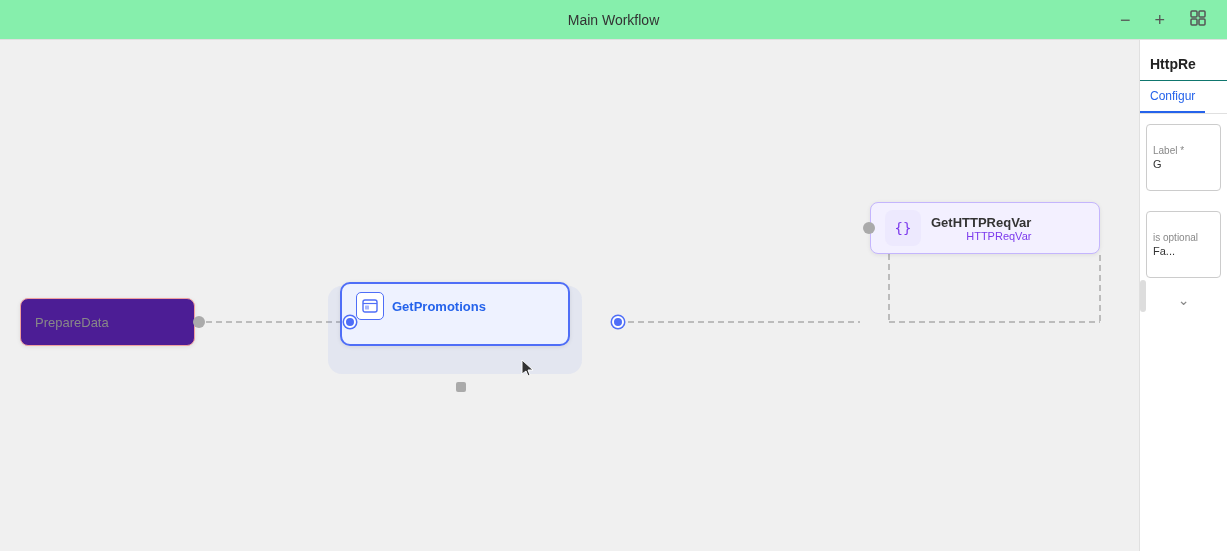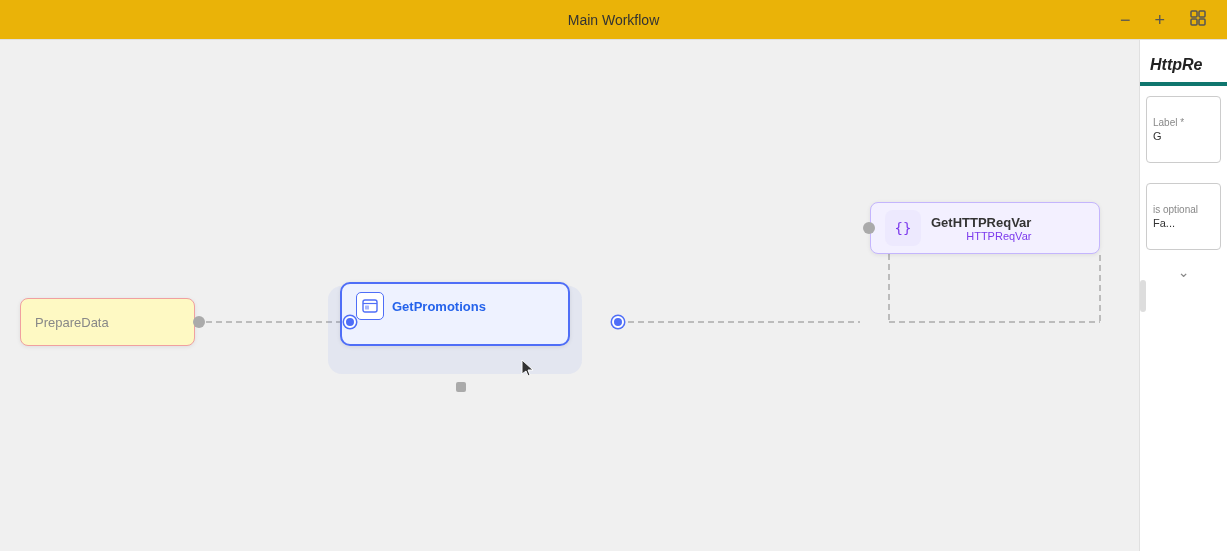--- a/index.html
+++ b/index.html
@@ -8,21 +8,21 @@
       background: #f5f5f5;
       width: 1227px;
       height: 551px;
       overflow: hidden;
       position: relative;
     }
 
     
     .title-bar {
       height: 40px;
-      background: #eab308;
+      background: #86efac;
       border-bottom: 1px solid #e0e0e0;
       display: flex;
       align-items: center;
       justify-content: center;
       position: relative;
       z-index: 10;
     }
     .title-bar-title {
       font-size: 14px;
       color: #333;
@@ -63,25 +63,24 @@
     .right-panel {
       width: 88px;
       background: #fff;
       border-left: 1px solid #e0e0e0;
       display: flex;
       flex-direction: column;
       position: relative;
     }
     .right-panel-header {
       padding: 16px 10px 8px;
-      font-size: 16px;
+      font-size: 14px;
       font-weight: 600;
       color: #222;
-      border-bottom: 4px solid #0f766e;
-      font-style: italic;
+      border-bottom: 1px solid #0f766e;
     }
     .right-panel-tabs {
       display: flex;
       border-bottom: 1px solid #e0e0e0;
     }
     .right-panel-tab {
       padding: 8px 10px;
       font-size: 12px;
       color: #2563eb;
       border-bottom: 2px solid #2563eb;
@@ -132,21 +131,21 @@
       font-size: 13px;
       color: #333;
     }
 
     
     .node-prepare {
       left: 20px;
       top: 258px;
       width: 175px;
       height: 48px;
-      background: #fef9c3;
+      background: #4c1d95;
       border: 1px solid #f0a0a0;
       border-radius: 8px;
     }
     .node-prepare .node-label {
       color: #888;
     }
 
     
     .node-get-promotions {
       left: 340px;
@@ -358,20 +357,23 @@
 
     <div style="position:absolute; left:456px; top:342px; width:10px; height:10px; background:#aaa; border-radius:2px;"></div>
 
   </div>
 
   <div class="right-panel">
     <div class="resize-handle"></div>
     <div class="right-panel-header">
       <span>HttpRe</span>
     </div>
+    <div class="right-panel-tabs">
+      <div class="right-panel-tab">Configur</div>
+    </div>
     <div class="panel-field">
       <span class="panel-field-label">Label *</span>
       <span class="panel-field-value">G</span>
     </div>
     <div class="panel-field">
       <span class="panel-field-label">is optional</span>
       <span class="panel-field-value">Fa...</span>
     </div>
     <div class="panel-chevron">
       <span>⌄</span>

